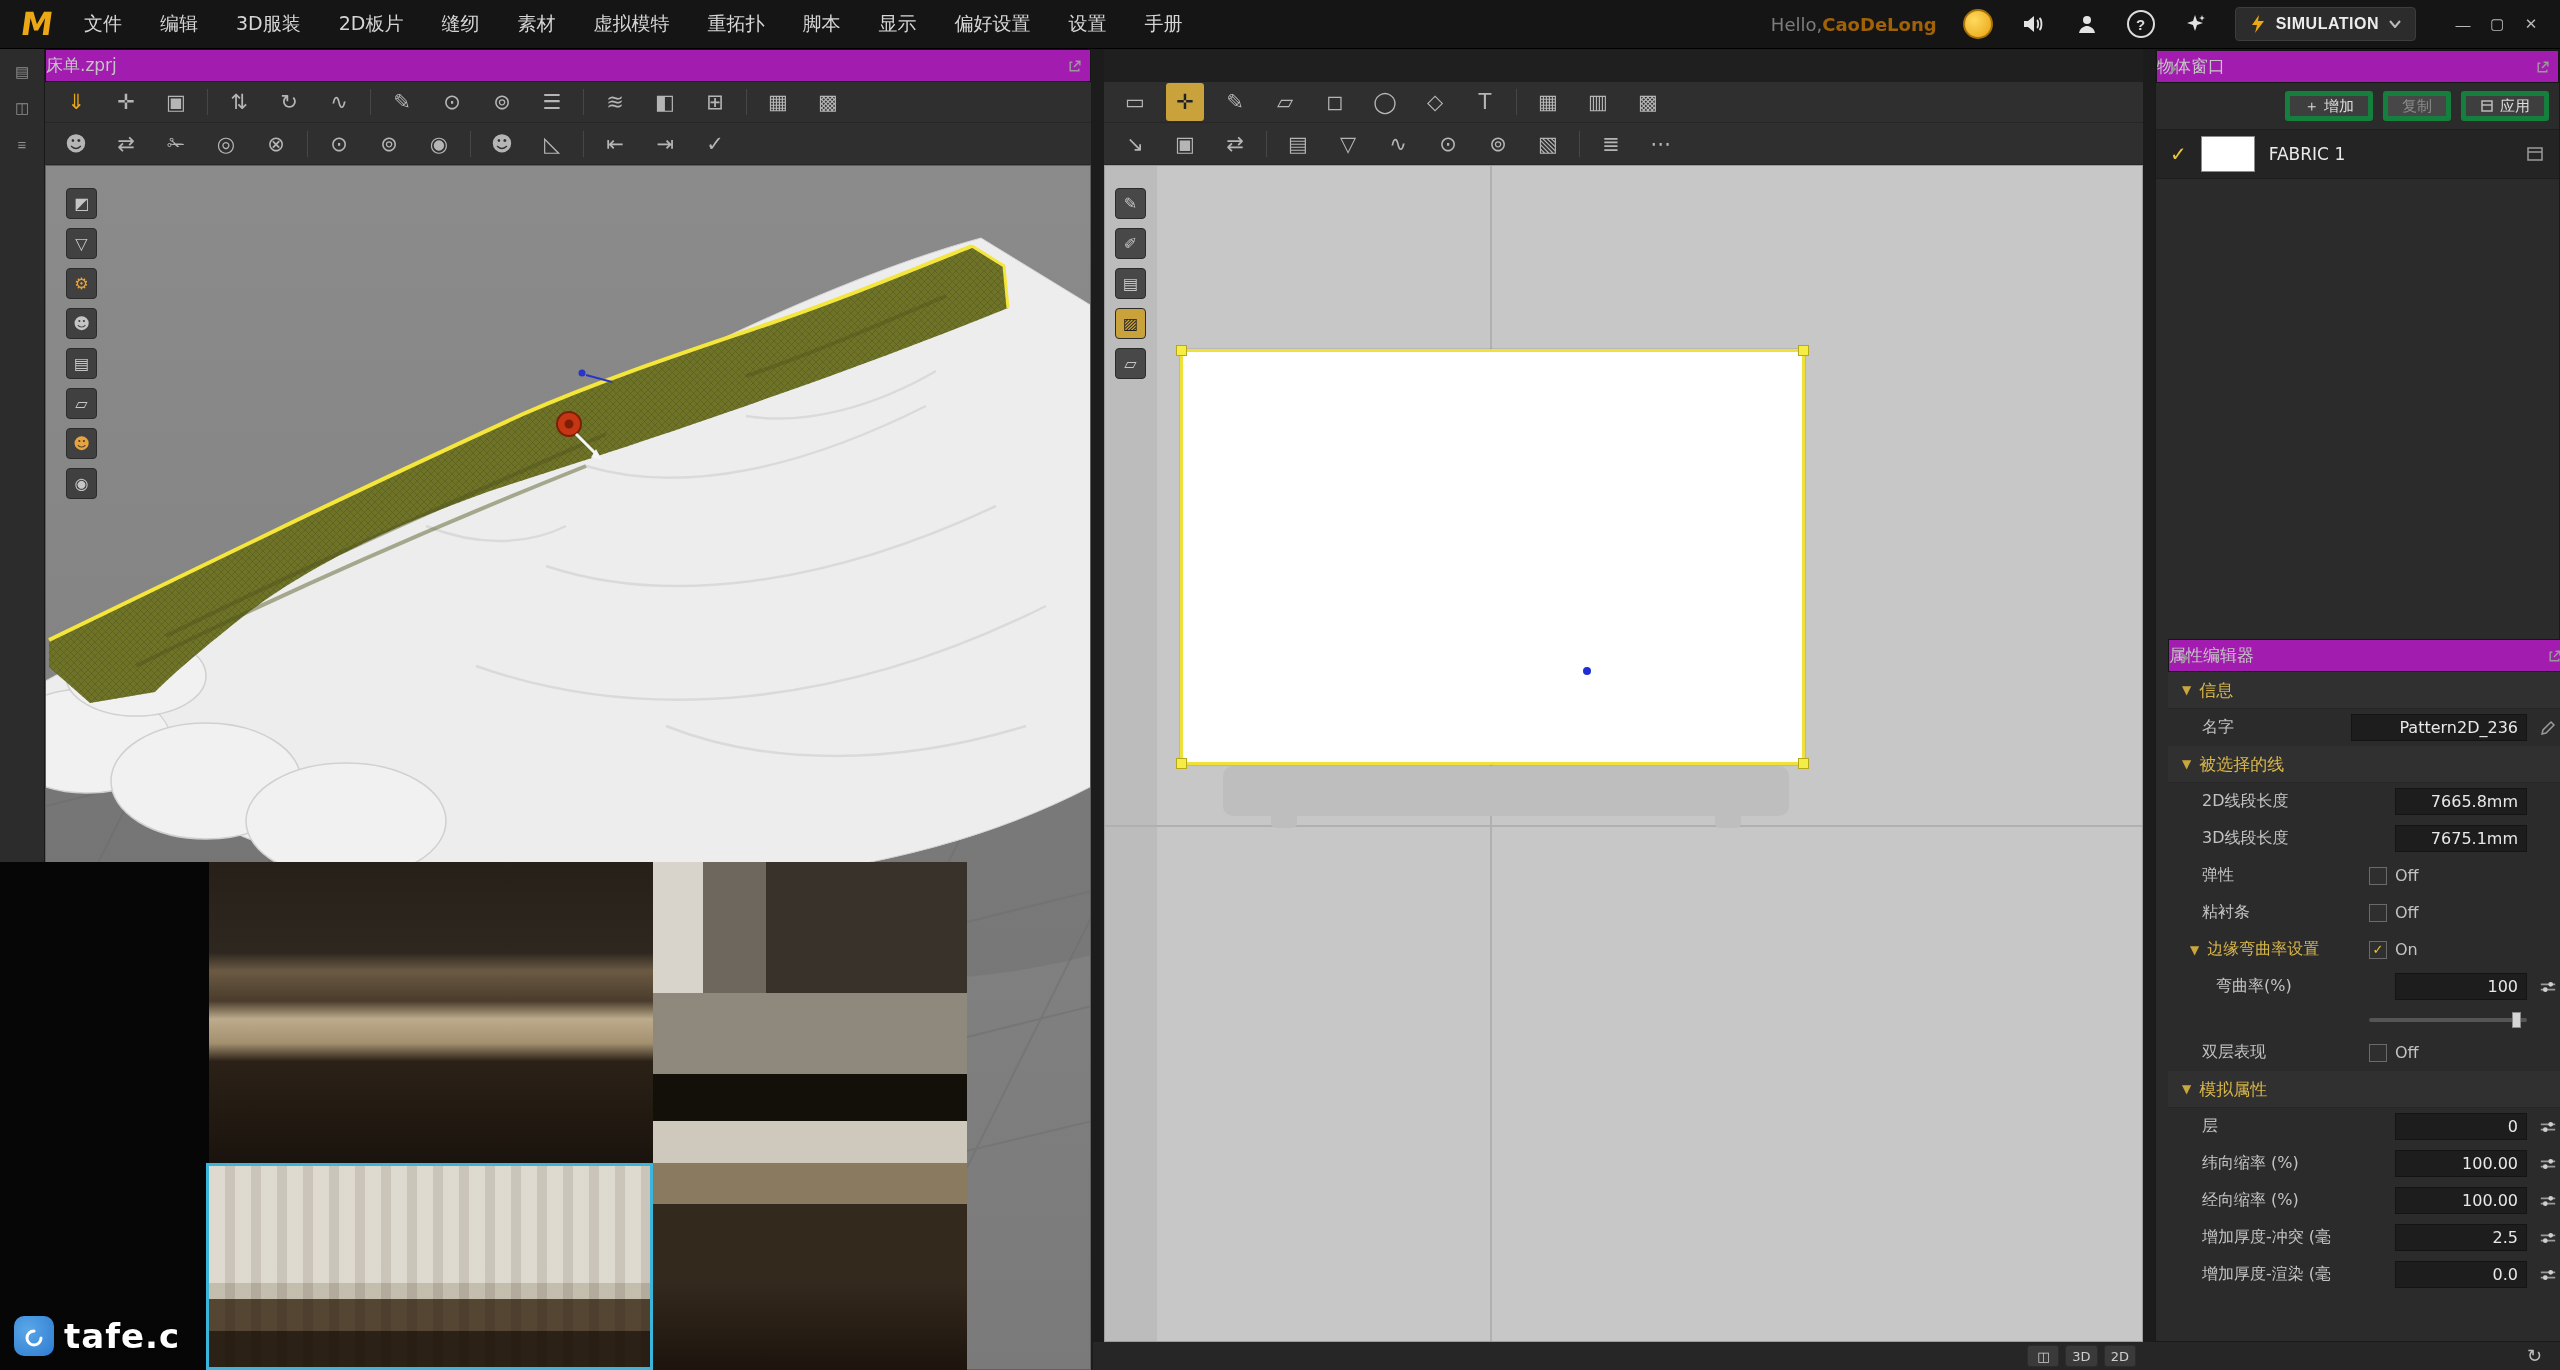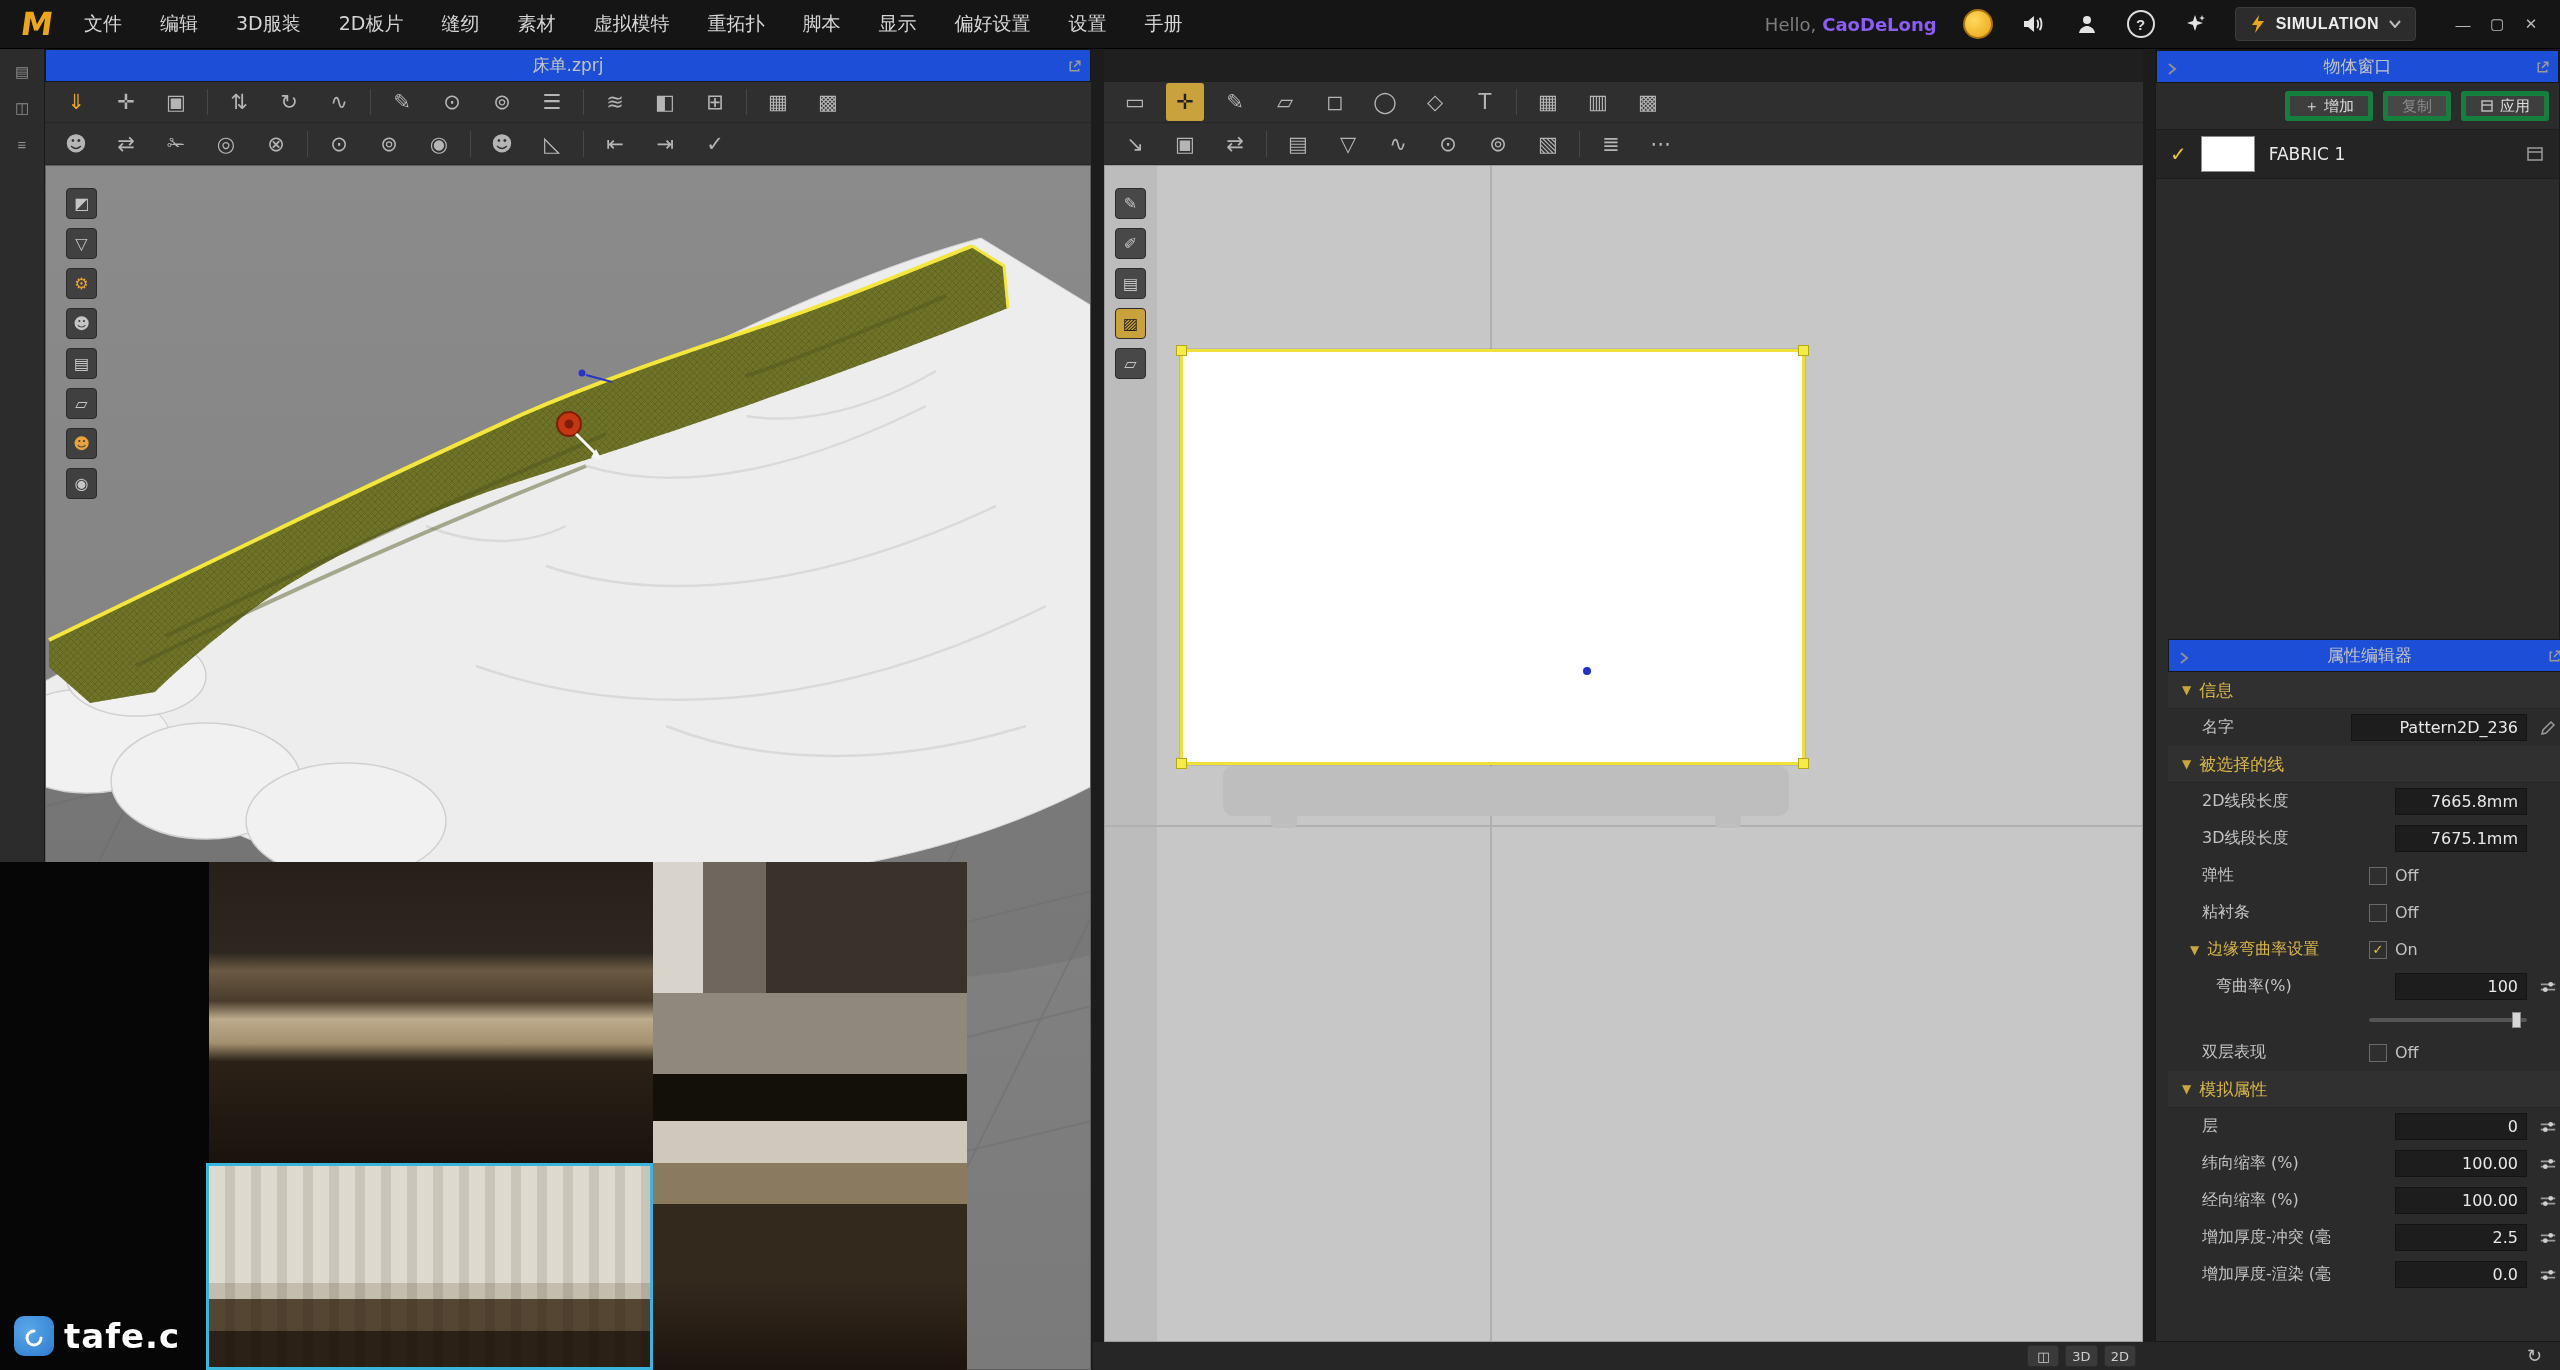--- a/index.html
+++ b/index.html
@@ -7,36 +7,36 @@
   .app{position:relative;width:2560px;height:1370px;background:#1f1f1f;overflow:hidden;}
 
   
   .menubar{position:absolute;left:0;top:0;width:2560px;height:49px;background:#151515;border-bottom:1px solid #000;
     display:flex;align-items:center;padding:0 14px;box-sizing:border-box;gap:10px;z-index:20;}
   .logo{color:#eca715;font-size:32px;font-weight:bold;transform:skewX(-8deg);width:46px;text-align:center;}
   .menus{display:flex;gap:38px;margin-left:14px;}
   .menu-item{background:none;border:none;color:#d6d6d6;font-size:19px;font-family:inherit;padding:0;cursor:default;white-space:nowrap;}
   .mb-right{margin-left:auto;display:flex;align-items:center;gap:26px;}
   .greeting{font-size:18px;color:#7d7d7d;}
-  .username{color:#8b5cf6;font-weight:bold;margin-left:6px;}
+  .username{color:#a16207;font-weight:bold;}
   .coin{width:30px;height:30px;border-radius:50%;background:radial-gradient(circle at 35% 35%,#ffd95e,#e8a312);border:2px solid #a87307;box-sizing:border-box;}
   .mb-ic{width:28px;height:28px;display:flex;align-items:center;justify-content:center;background:none;border:none;padding:0;}
   .icon-help{width:24px;height:24px;border:2px solid #dcdcdc;border-radius:50%;color:#dcdcdc;font-size:15px;display:flex;align-items:center;justify-content:center;font-weight:bold;}
   .sim-btn{display:flex;align-items:center;gap:10px;background:#2c2c2c;border:1px solid #3d3d3d;border-radius:4px;height:34px;padding:8px 14px;color:#ececec;font-size:16px;font-weight:bold;letter-spacing:.5px;}
   .win-controls{display:flex;gap:4px;margin-left:6px;}
   .wc{width:30px;height:30px;color:#b9b9b9;font-size:15px;background:none;border:none;display:flex;align-items:center;justify-content:center;}
 
   
   .left-strip{position:absolute;left:0;top:49px;width:45px;height:1321px;background:#2c2c2c;border-right:1px solid #191919;box-sizing:border-box;
     display:flex;flex-direction:column;align-items:center;padding-top:10px;gap:10px;}
   .ls-btn{width:26px;height:26px;background:none;border:none;color:#8f8f8f;font-size:15px;display:flex;align-items:center;justify-content:center;}
 
   
-  .titlebar{position:absolute;height:33px;background:#1d4ed8;border:1px solid #161616;box-sizing:border-box;color:#c4c4c4;font-size:17px;
-    display:flex;align-items:center;justify-content:center;}
+  .titlebar{position:absolute;height:33px;background:#a21caf;border:1px solid #161616;box-sizing:border-box;color:#c4c4c4;font-size:17px;
+    display:flex;align-items:center;justify-content:flex-start;}
   .titlebar .popout{position:absolute;right:8px;top:8px;}
   .toolbar{position:absolute;background:#2f2f2f;border-bottom:1px solid #262626;box-sizing:border-box;display:flex;align-items:center;gap:12px;padding:0 12px;}
   .tbtn{width:38px;height:38px;display:flex;align-items:center;justify-content:center;font-size:21px;color:#b5b5b5;background:transparent;
     border:none;border-radius:3px;font-family:inherit;flex:0 0 auto;}
   .tbtn.accent{color:#eca715;}
   .tbtn.active{background:#c9a23c;color:#222;}
   .tbtn.sep{width:1px;height:26px;background:#474747;padding:0;border-radius:0;pointer-events:none;}
 
   
   .viewport3d{position:absolute;left:45px;top:165px;width:1046px;height:1205px;background:#828282;overflow:hidden;border:1px solid #5f5f5f;box-sizing:border-box;}

